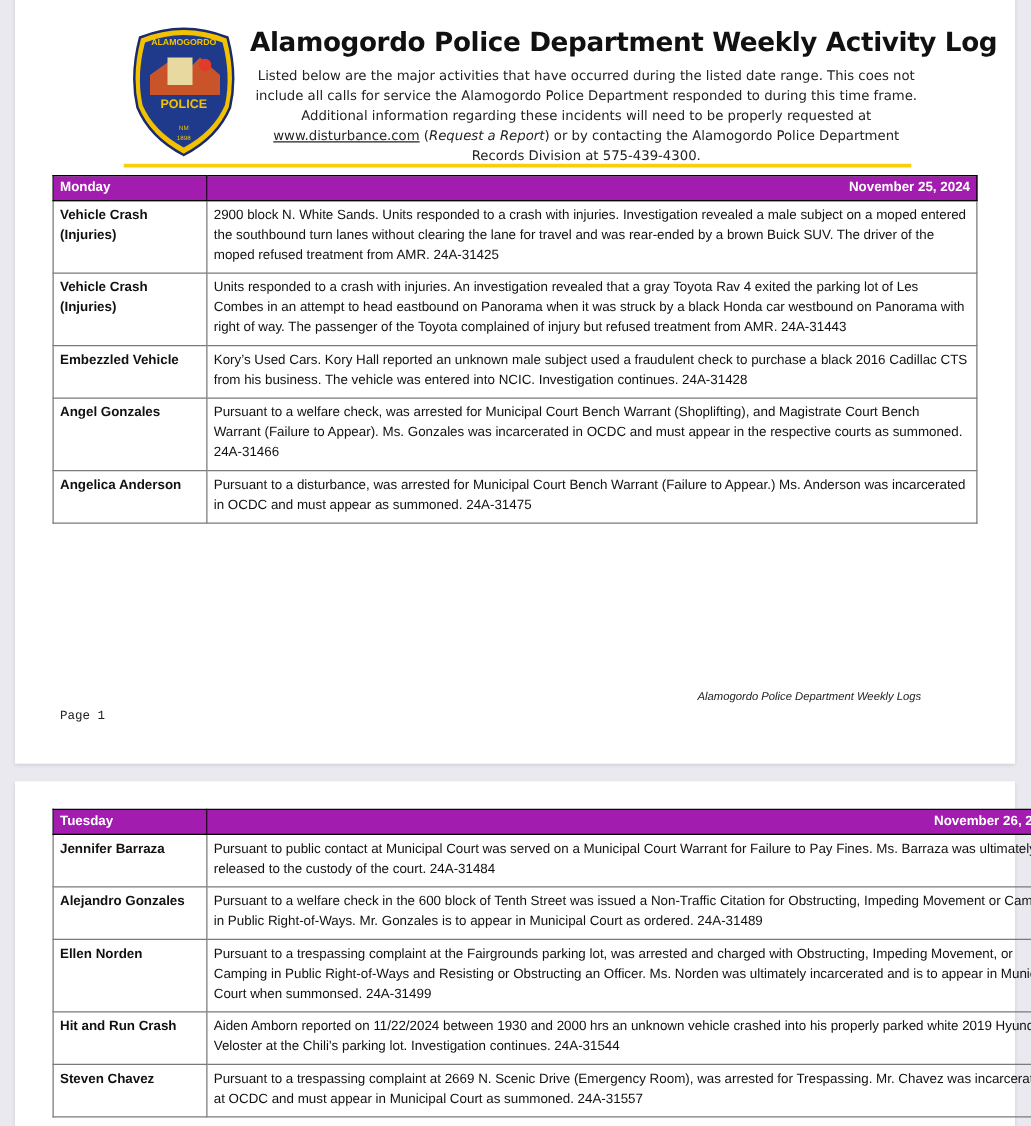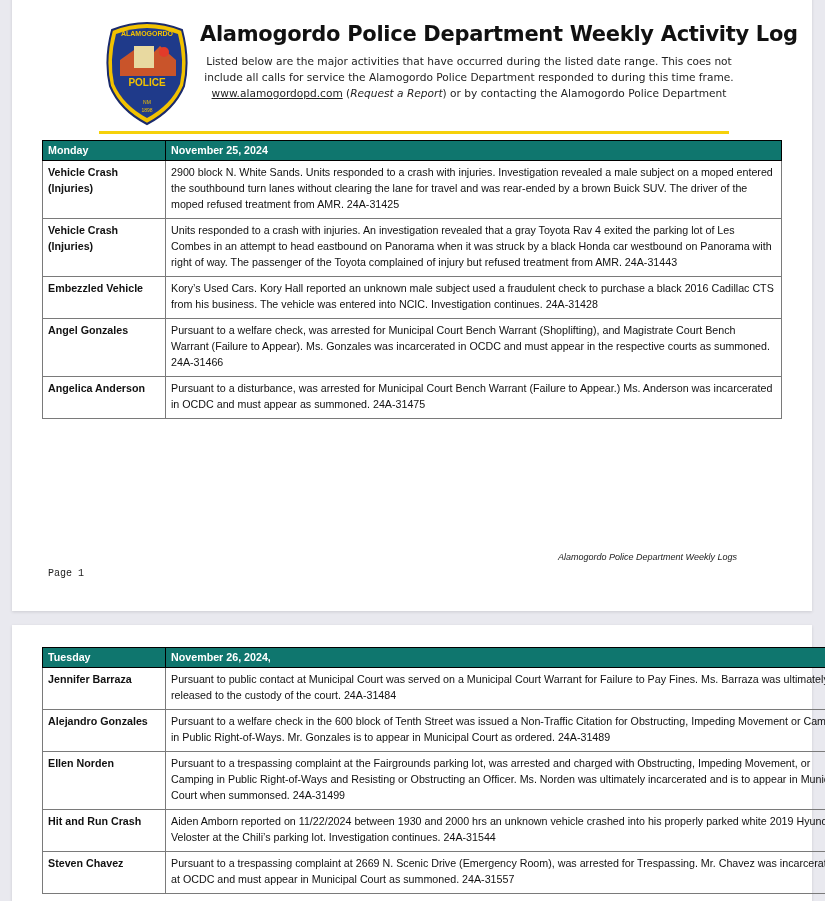--- a/index.html
+++ b/index.html
@@ -45,24 +45,24 @@
   #page1 table.log { top: 144px; }
   #page2 table.log { top: 22px; width: 811px; }
   table.log col.c1 { width: 123px; }
   table.log td {
     border: 1px solid #7a7a7a;
     vertical-align: top;
     padding: 3px 5px 6px 5px;
     line-height: 16px;
   }
   table.log tr.day td {
-    background: #0f766e; color: #fff; font-weight: bold;
+    background: #a21caf; color: #fff; font-weight: bold;
     padding: 2px 5px; line-height: 15px; border-color: #000;
   }
-  table.log tr.day td.date { text-align: left; }
+  table.log tr.day td.date { text-align: right; }
   table.log td.label { font-weight: bold; }
 
   .footer-left {
     position: absolute; left: 36px; top: 572px;
     font-size: 10px; color: #222; font-family: Liberation Mono, monospace;
   }
   .footer-right {
     position: absolute; left: 546px; top: 556px;
     font-size: 9px; font-style: italic; color: #222;
   }
@@ -81,21 +81,23 @@
       <rect x="18" y="56" width="50" height="12" fill="#1f3a8a"></rect>
       <text x="43" y="16" font-size="7" font-weight="bold" text-anchor="middle" fill="#f2c200" font-family="Liberation Sans, sans-serif">ALAMOGORDO</text>
       <text x="43" y="66" font-size="10" font-weight="bold" text-anchor="middle" fill="#f2c200" font-family="Liberation Sans, sans-serif">POLICE</text>
       <text x="43" y="84" font-size="5" text-anchor="middle" fill="#f2c200" font-family="Liberation Sans, sans-serif">NM</text>
       <text x="43" y="92" font-size="5" text-anchor="middle" fill="#f2c200" font-family="Liberation Sans, sans-serif">1898</text>
     </svg>
     <div class="title">Alamogordo Police Department Weekly Activity Log</div>
     <div class="intro">
       <div>Listed below are the major activities that have occurred during the listed date range. This coes not</div>
       <div>include all calls for service the Alamogordo Police Department responded to during this time frame.</div>
-      <div><span class="link">www.alamogordopd.com</span> (<span class="em">Request a Report</span>)<span> or by contacting the Alamogordo Police Department</span></div>
+      <div>Additional information regarding these incidents will need to be properly requested at</div>
+      <div><span class="link">www.disturbance.com</span> (<span class="em">Request a Report</span>)<span> or by contacting the Alamogordo Police Department</span></div>
+      <div>Records Division at 575-439-4300.</div>
     </div>
     <div class="yellow-rule"></div>
   </div>
 
   <table class="log">
     <colgroup>
         <col class="c1">
         <col>
       </colgroup>
     <tbody>

